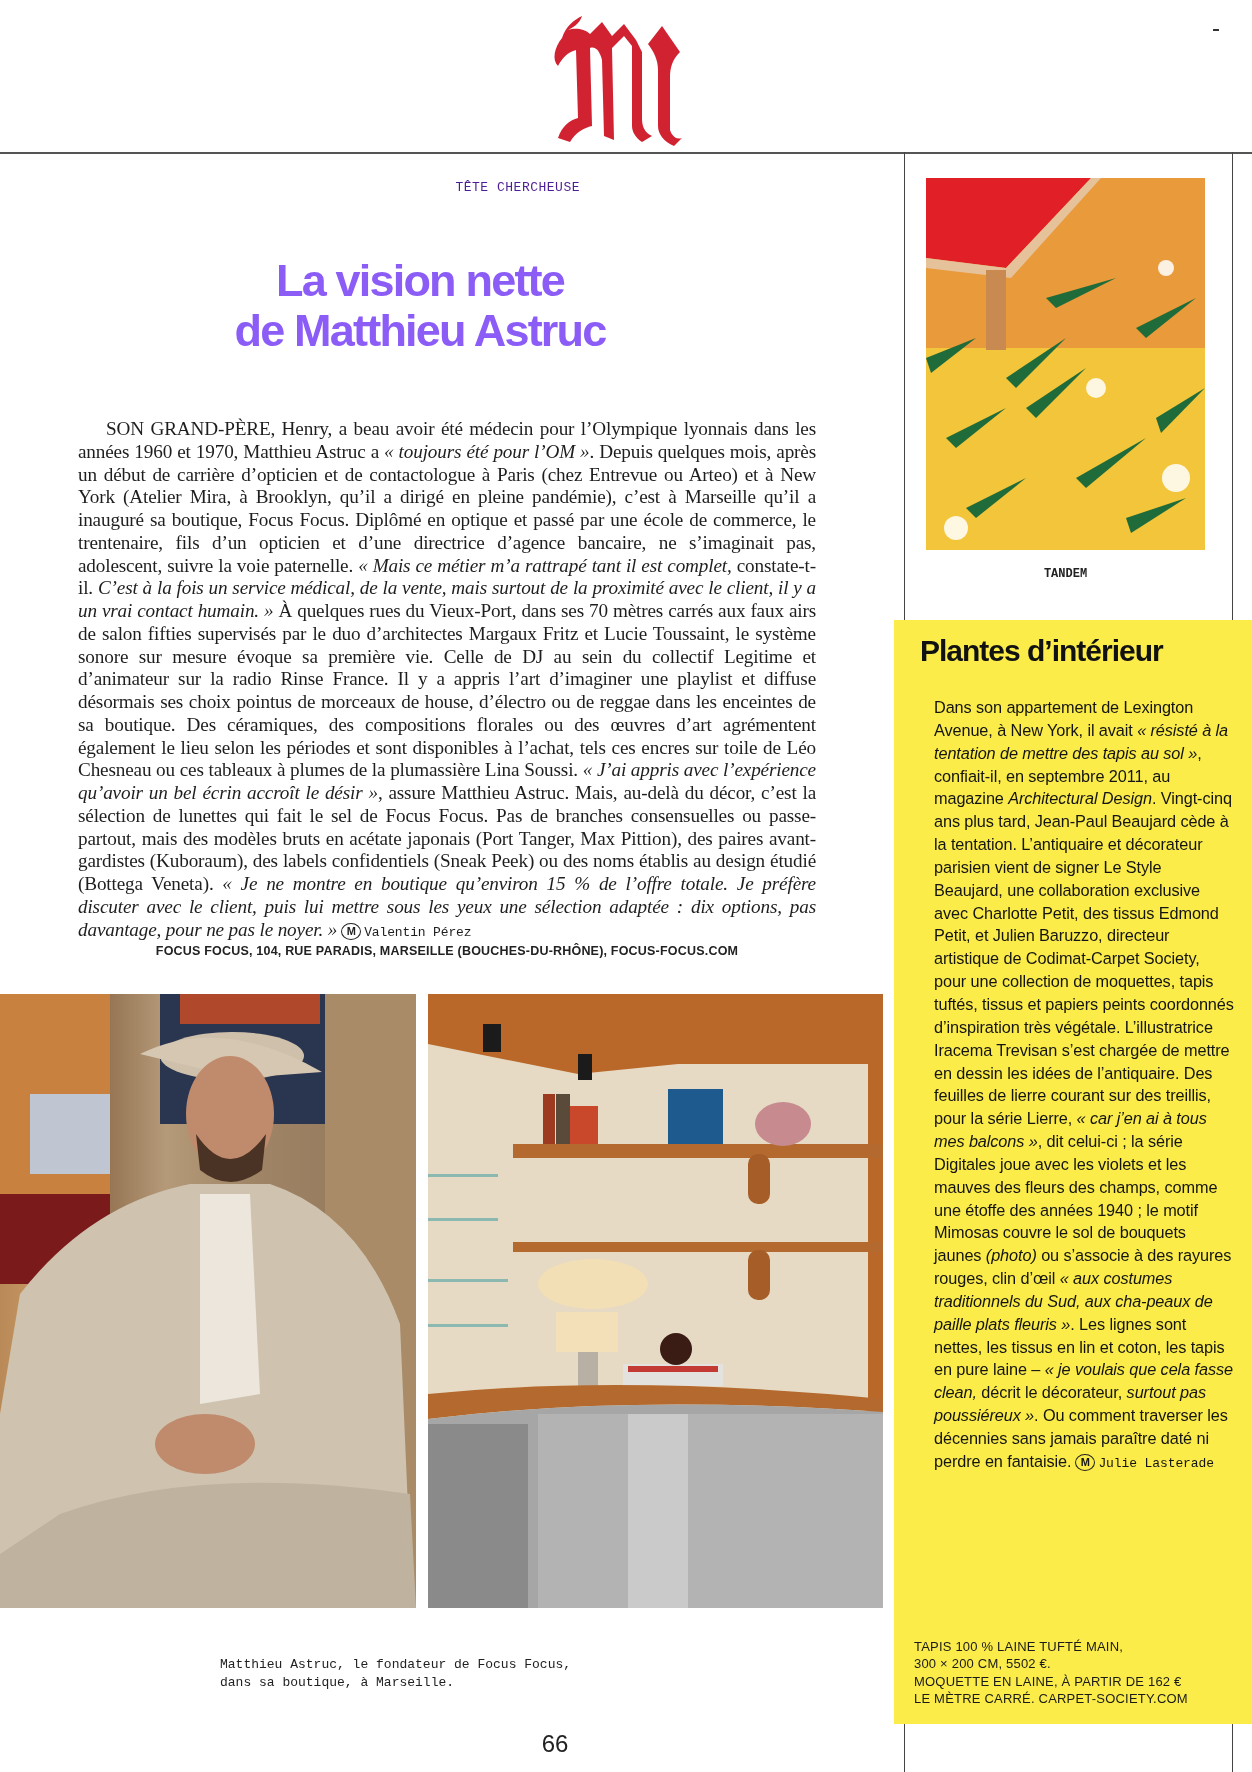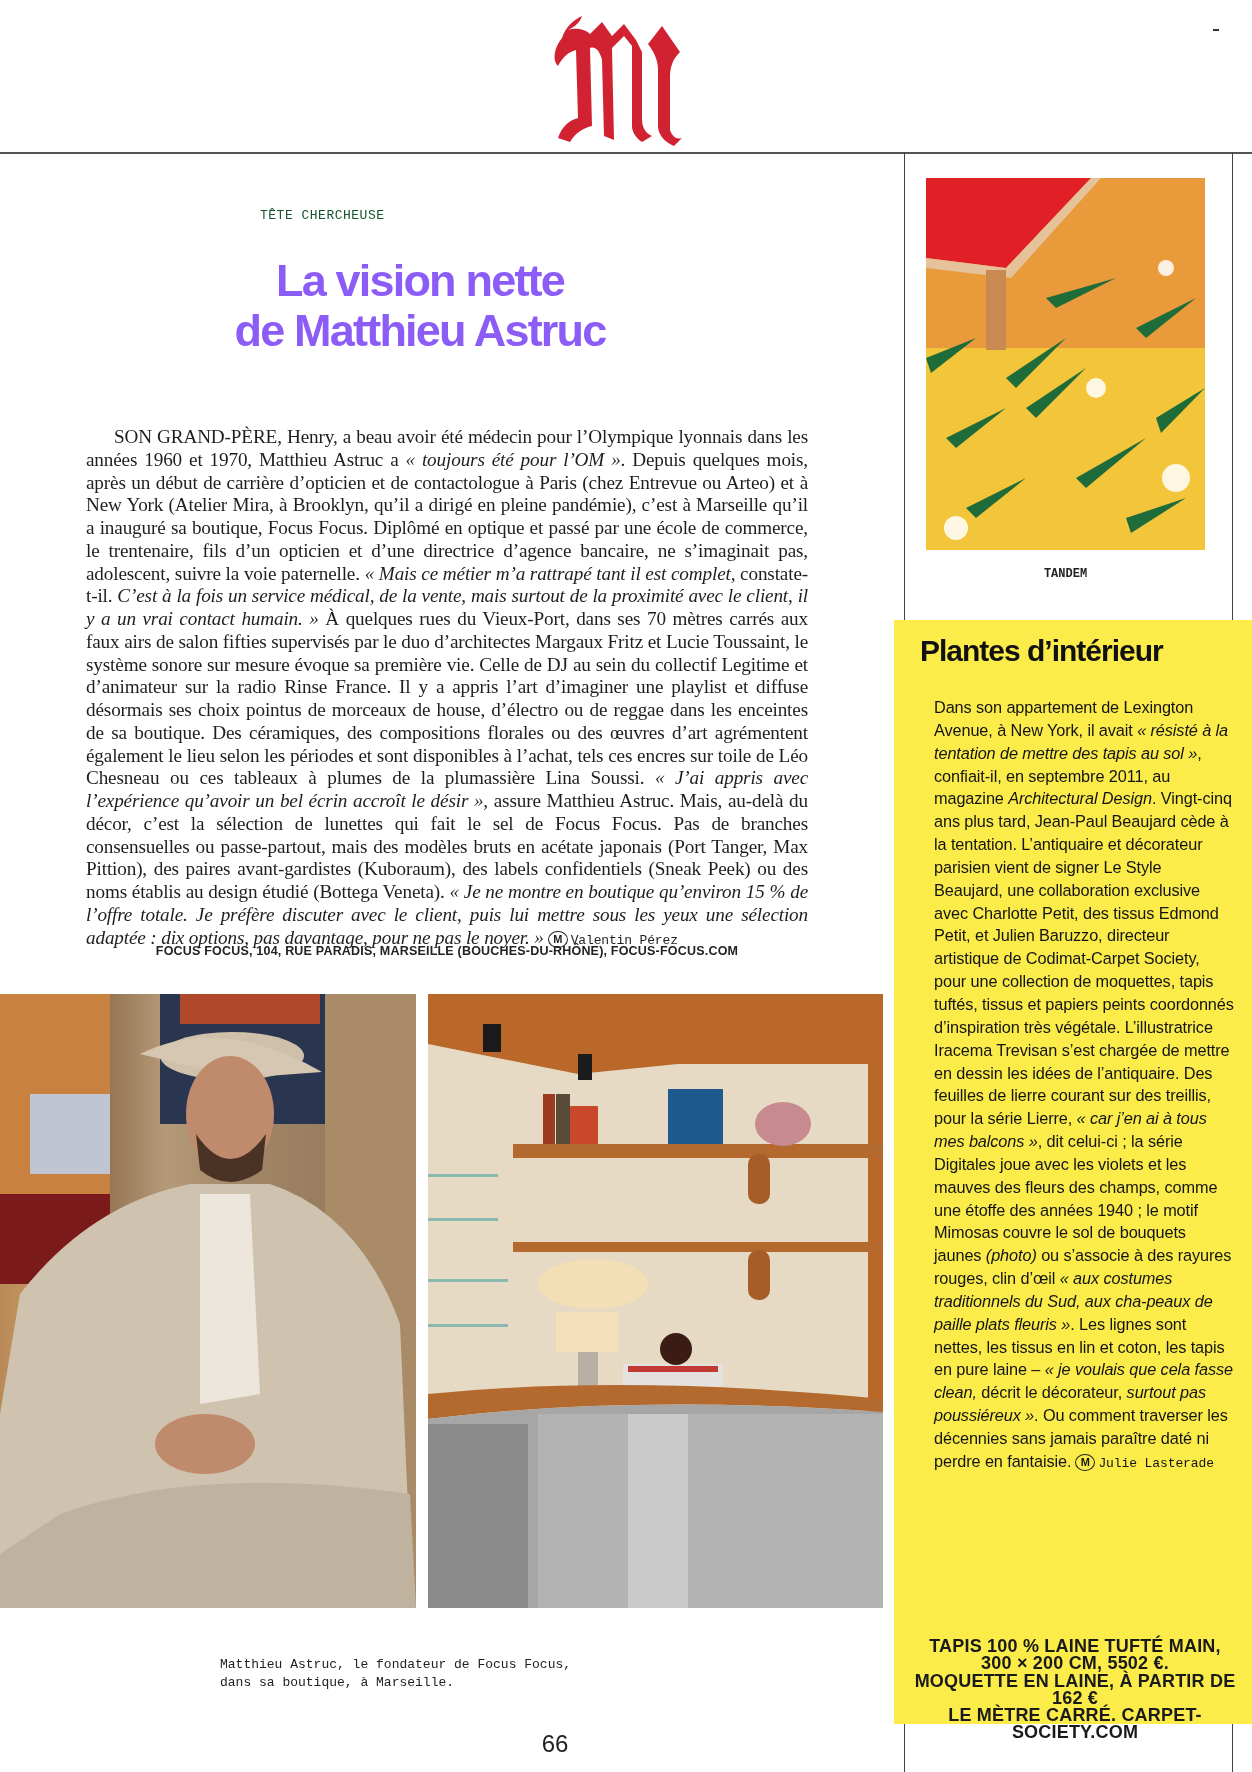--- a/index.html
+++ b/index.html
@@ -5,44 +5,44 @@
   html,body{margin:0;padding:0;background:#fff;}
   body{width:1252px;height:1772px;position:relative;overflow:hidden;font-family:"Liberation Serif",serif;color:#1a1a1a;}
   .masthead{position:absolute;left:0;top:0;width:1252px;height:152px;}
   .logo{position:absolute;left:540px;top:8px;width:180px;height:138px;}
   .top-dot{position:absolute;left:1213px;top:29px;width:6px;height:2px;background:#333;}
   .rule-top{position:absolute;left:0;top:152px;width:1252px;height:2px;background:#555;}
   .vline{position:absolute;top:152px;width:1px;background:#444;}
   .vl1{left:904px;height:1620px;}
   .vl2{left:1232px;height:1620px;}
 
-  .kicker{position:absolute;left:260px;top:180px;width:320px;text-align:left;font-family:"Liberation Mono","DejaVu Sans Mono",monospace;font-size:13px;letter-spacing:0.5px;color:#14532d;margin-top:28px;}
+  .kicker{position:absolute;left:260px;top:180px;width:320px;text-align:right;font-family:"Liberation Mono","DejaVu Sans Mono",monospace;font-size:13px;letter-spacing:0.5px;color:#4c1d95;}
   .headline{position:absolute;left:100px;top:256px;width:640px;text-align:center;font-family:"Liberation Sans",sans-serif;font-weight:bold;font-size:45px;line-height:50px;letter-spacing:-1.8px;color:#8b5cf6;}
 
   .body{position:absolute;left:74px;top:414px;width:746px;font-size:19.2px;line-height:22.75px;text-align:justify;color:#1e1e1e;letter-spacing:-0.15px;}
-  .body p{margin:12px;text-indent:28px;}
+  .body p{margin:4px;text-indent:28px;}
   .body i{font-style:italic;}
   .mark{display:inline-block;width:18px;height:15px;border:1.5px solid #222;border-radius:50%;font-family:"Liberation Sans",sans-serif;font-size:11px;font-weight:bold;line-height:15px;text-align:center;vertical-align:middle;margin-left:4px;text-indent:0;}
   .byline{font-family:"Liberation Mono","DejaVu Sans Mono",monospace;font-size:13px;font-style:normal;margin-left:3px;}
   .address{position:absolute;left:74px;top:924px;width:746px;text-align:center;font-family:"Liberation Sans",sans-serif;font-size:12.5px;font-weight:bold;letter-spacing:0.2px;color:#222;margin-top:20px;}
 
   .photo{position:absolute;overflow:hidden;}
   .photo1{left:0;top:994px;width:416px;height:614px;background:linear-gradient(90deg,#b98a57 0%,#c99b66 12%,#8c6a48 22%,#b59a79 40%,#a08567 60%,#8e7356 100%);}
   .photo2{left:428px;top:994px;width:455px;height:614px;background:#e8dcc7;}
   .caption{position:absolute;left:220px;top:1656px;width:440px;text-align:left;font-family:"Liberation Mono","DejaVu Sans Mono",monospace;font-size:13px;line-height:18px;color:#222;}
   .pagenum{position:absolute;left:530px;top:1730px;width:50px;text-align:center;font-family:"Liberation Sans",sans-serif;font-size:24px;color:#222;}
 
   .side-photo{position:absolute;left:926px;top:178px;width:279px;height:372px;overflow:hidden;background:#f0d03a;}
   .credit{position:absolute;left:926px;top:567px;width:279px;text-align:center;font-family:"Liberation Mono","DejaVu Sans Mono",monospace;font-size:12px;font-weight:bold;color:#222;}
 
   .sidebar{position:absolute;left:886px;top:620px;width:362px;height:1104px;background:#fbec4a;margin-left:8px;}
   .sidebar-title{position:absolute;left:26px;top:14px;width:320px;font-family:"Liberation Sans",sans-serif;font-weight:bold;font-size:30px;letter-spacing:-1px;color:#111;}
   .sidebar-body{position:absolute;left:40px;top:76px;width:300px;font-family:"Liberation Sans",sans-serif;font-size:16.3px;line-height:22.85px;color:#141414;letter-spacing:-0.1px;}
   .sidebar-body i{font-style:italic;}
-  .sidebar-foot{position:absolute;left:20px;top:1018px;width:322px;text-align:center;font-family:"Liberation Sans",sans-serif;font-size:18px;line-height:17.3px;color:#1a1a1a;letter-spacing:0.2px;font-weight:bold;}
+  .sidebar-foot{position:absolute;left:20px;top:1018px;width:322px;text-align:left;font-family:"Liberation Sans",sans-serif;font-size:13px;line-height:17.3px;color:#1a1a1a;letter-spacing:0.2px;}
 </style>
 </head>
 <body>
 
 <header class="masthead">
   <svg class="logo" viewBox="0 0 180 138">
     <g fill="#d12231">
       <path d="M22 30 C14 40 12 52 18 58 C22 50 28 44 36 42 L38 110 C30 112 22 118 18 130 L30 134 C36 124 44 120 52 118 L50 40 C56 38 60 44 62 52 L64 128 L74 132 L72 40 L84 28 L92 38 L92 118 C92 124 96 130 102 134 L112 128 C104 124 102 118 102 110 L102 44 L96 32 L84 16 L72 28 L62 14 L50 26 C44 20 34 20 28 22 C36 18 40 14 42 8 C34 12 26 18 22 30 Z"></path>
       <path d="M108 36 L122 18 L140 44 C132 52 130 60 130 70 L130 122 C132 128 136 132 142 130 L134 138 C124 134 118 126 118 118 L118 62 C118 52 114 44 108 36 Z"></path>
     </g>

